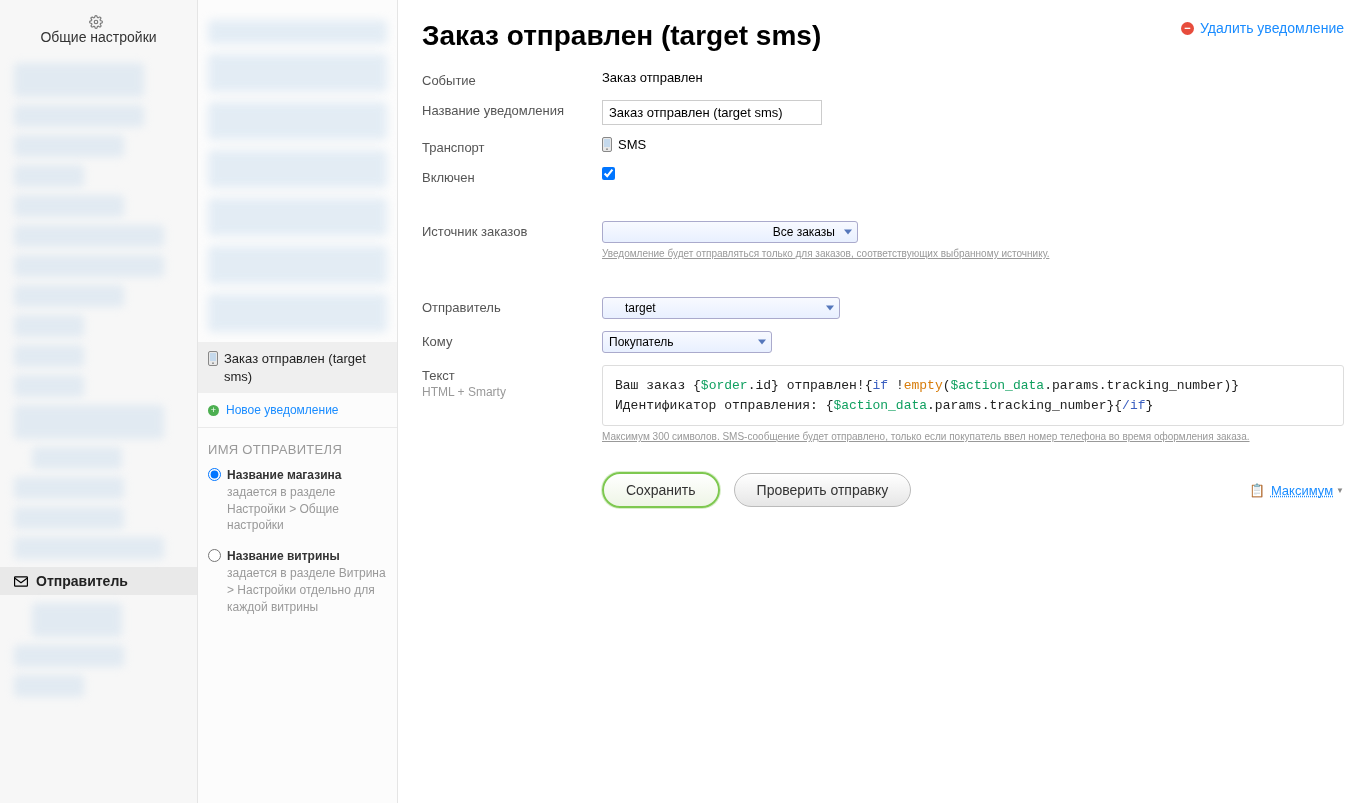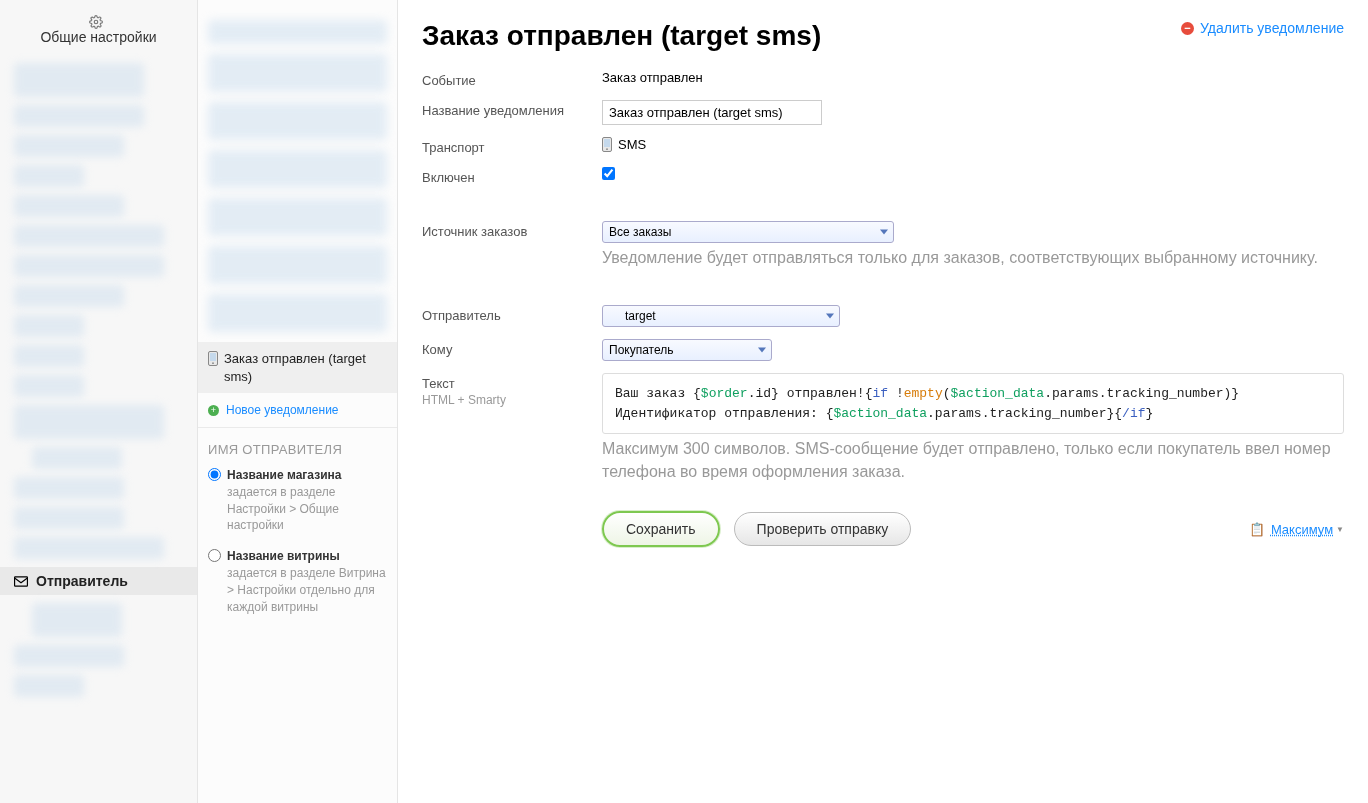--- a/index.html
+++ b/index.html
@@ -38,21 +38,21 @@
 .delete-link .minus { width: 13px; height: 13px; border-radius: 50%; background: #e74c3c; color: #fff; display: inline-flex; align-items: center; justify-content: center; font-size: 11px; font-weight: bold; margin-right: 6px; line-height: 1; }
 
 .form-row { display: flex; margin-bottom: 12px; align-items: flex-start; }
 .form-label { width: 180px; flex-shrink: 0; color: #555; font-size: 13px; padding-top: 3px; }
 .form-label .sub { color: #999; font-size: 12px; display: block; margin-top: 2px; }
 .form-value { flex: 1; color: #000; font-size: 13px; }
 .form-value input[type="text"] { border: 1px solid #ccc; padding: 4px 6px; font-size: 13px; width: 220px; background: #fff; }
 .form-value select { border: 1px solid #aac; background: linear-gradient(#f8faff,#e8f0ff); padding: 3px 22px 3px 6px; font-size: 12px; border-radius: 3px; appearance: none; -webkit-appearance: none; position: relative; }
 .select-wrap { position: relative; display: inline-block; }
 .select-wrap::after { content: ""; position: absolute; right: 6px; top: 50%; transform: translateY(-50%); width: 0; height: 0; border-left: 4px solid transparent; border-right: 4px solid transparent; border-top: 5px solid #5577bb; pointer-events: none; }
-.hint { color: #999; font-size: 16px; margin-top: 4px; line-height: 1.4; }
+.hint { color: #999; font-size: 10px; margin-top: 4px; line-height: 1.4; text-decoration: underline; }
 .transport-val { display: flex; align-items: center; }
 .transport-val .phone-ico { margin-right: 6px; }
 
 .code-box { border: 1px solid #ddd; border-radius: 3px; padding: 10px 12px; font-family: "Menlo","Courier New",monospace; font-size: 13px; line-height: 1.5; background: #fff; color: #222; word-break: break-word; }
 .code-box .v1 { color: #10a060; }
 .code-box .v2 { color: #d77c0a; }
 .code-box .kw { color: #3b5fc0; }
 
 .button-row { display: flex; align-items: center; margin-top: 28px; margin-left: 180px; }
 .btn { border-radius: 20px; padding: 8px 22px; font-size: 14px; cursor: pointer; border: 1px solid #bbb; background: linear-gradient(#ffffff,#e6e6e6); color: #333; }
@@ -182,21 +182,21 @@
       <input type="checkbox" checked="" style="">
     </div>
   </div>
 
   <div class="spacer-lg"></div>
 
   <div class="form-row">
     <div class="form-label">Источник заказов</div>
     <div class="form-value">
       <span class="select-wrap">
-        <select style="width:292px;">
+        <select style="width:256px;text-align:right;">
           <option>Все заказы</option>
         </select>
       </span>
       <div class="hint">Уведомление будет отправляться только для заказов, соответствующих выбранному источнику.</div>
     </div>
   </div>
 
   <div class="spacer-lg"></div>
 
   <div class="form-row">

